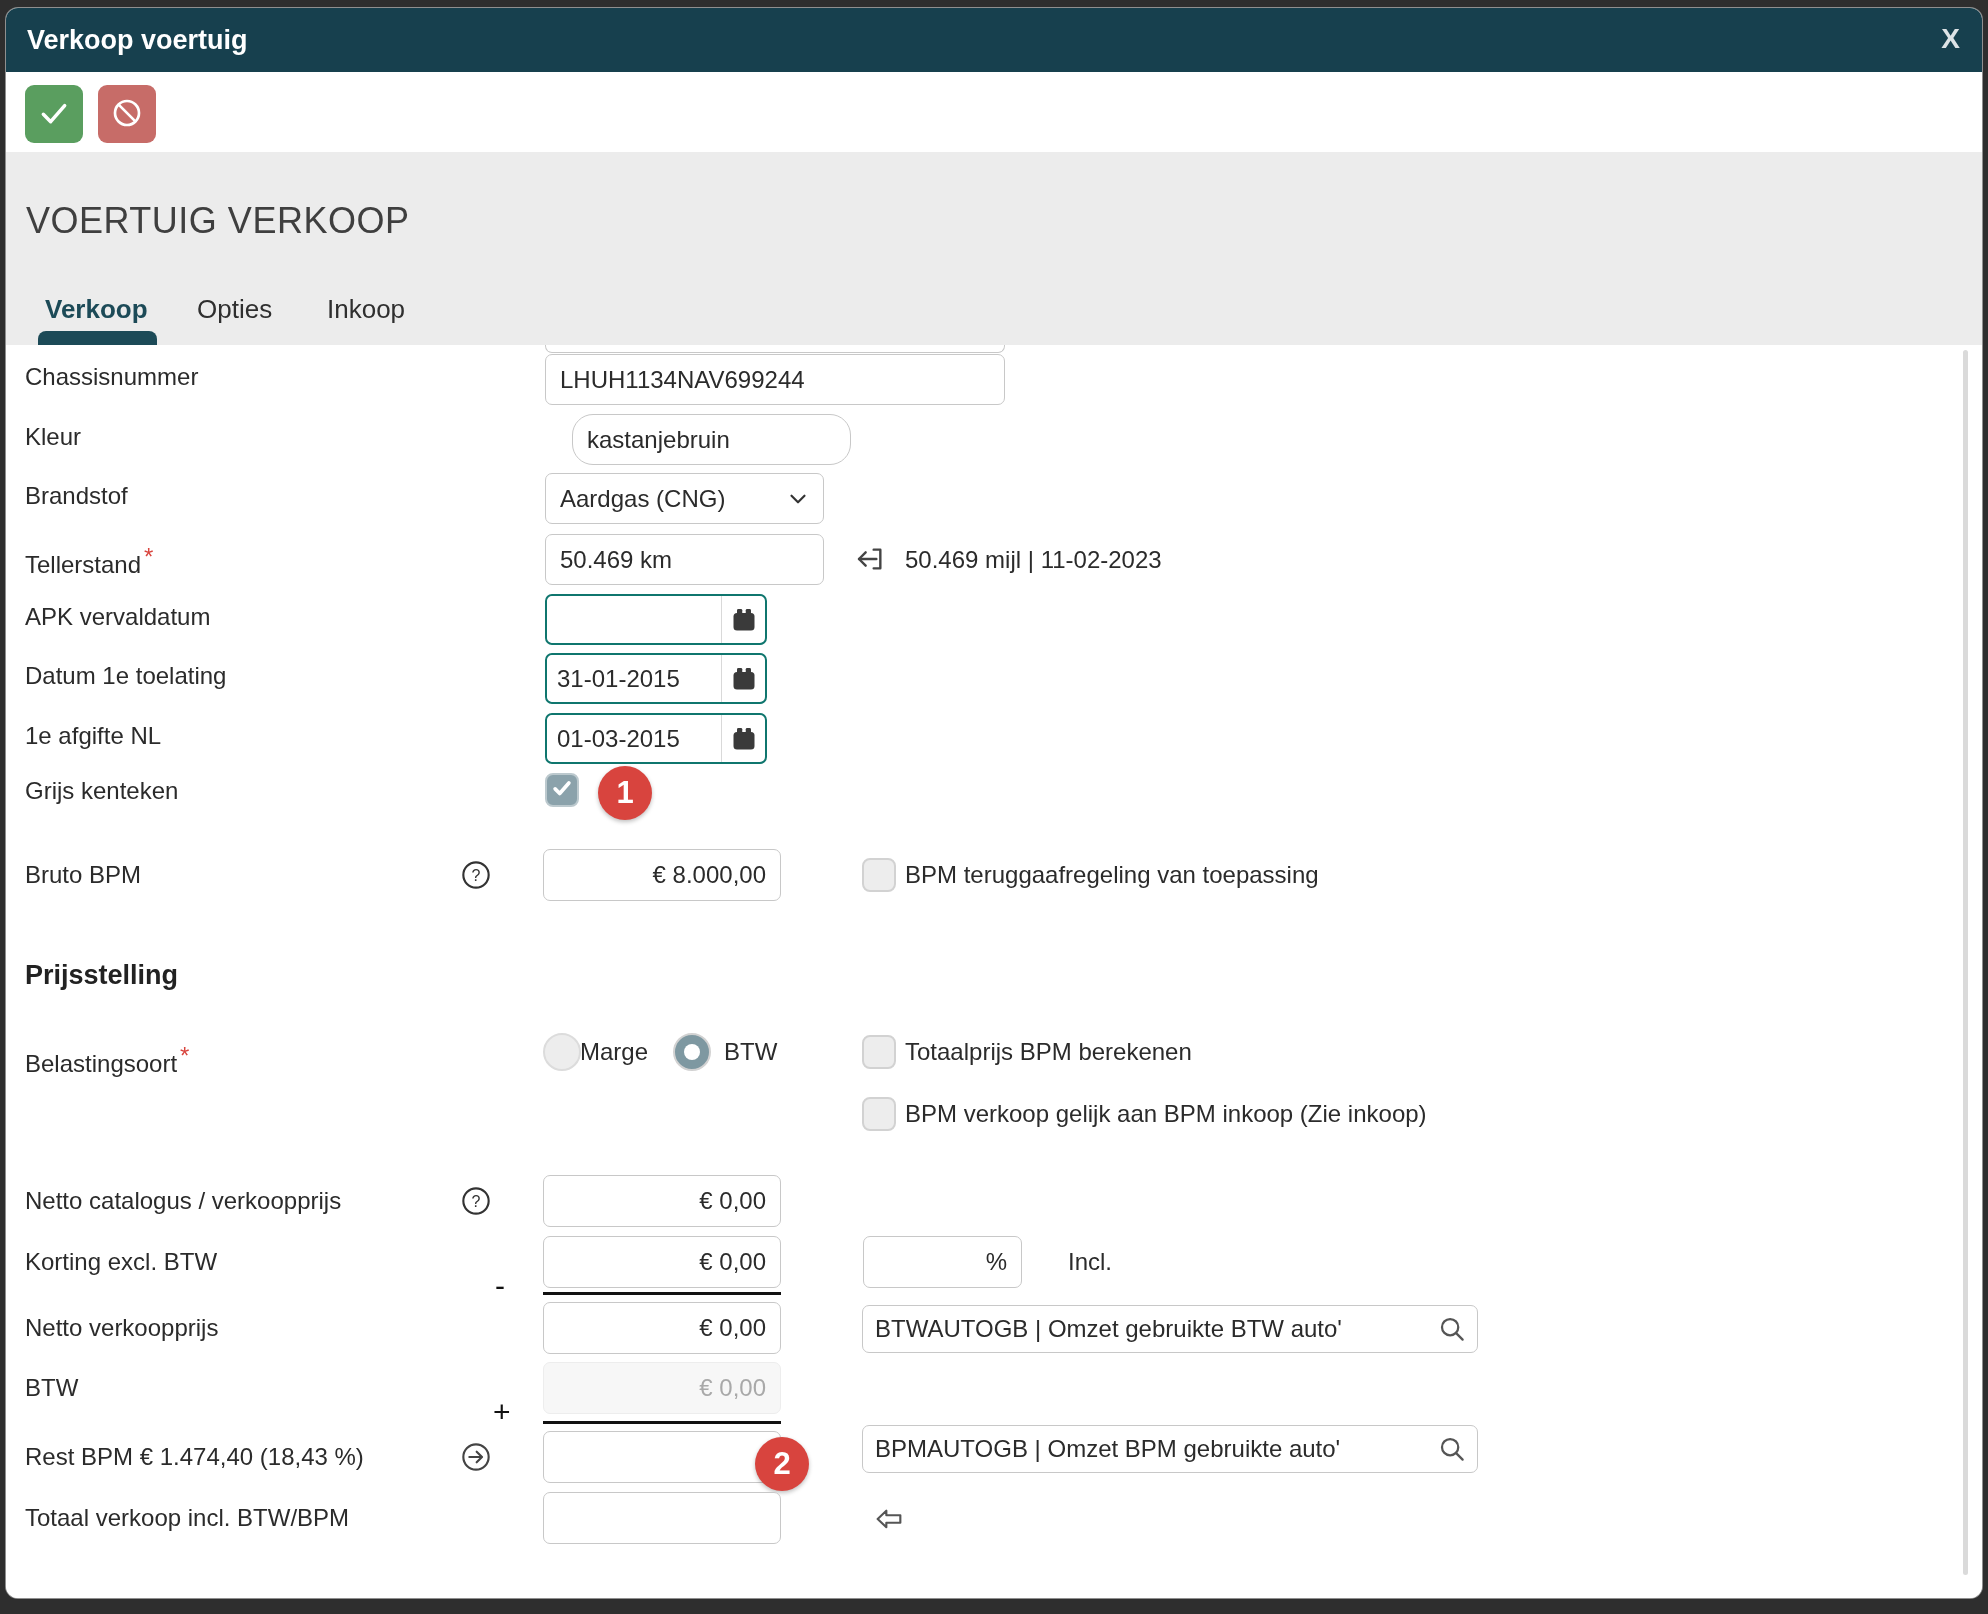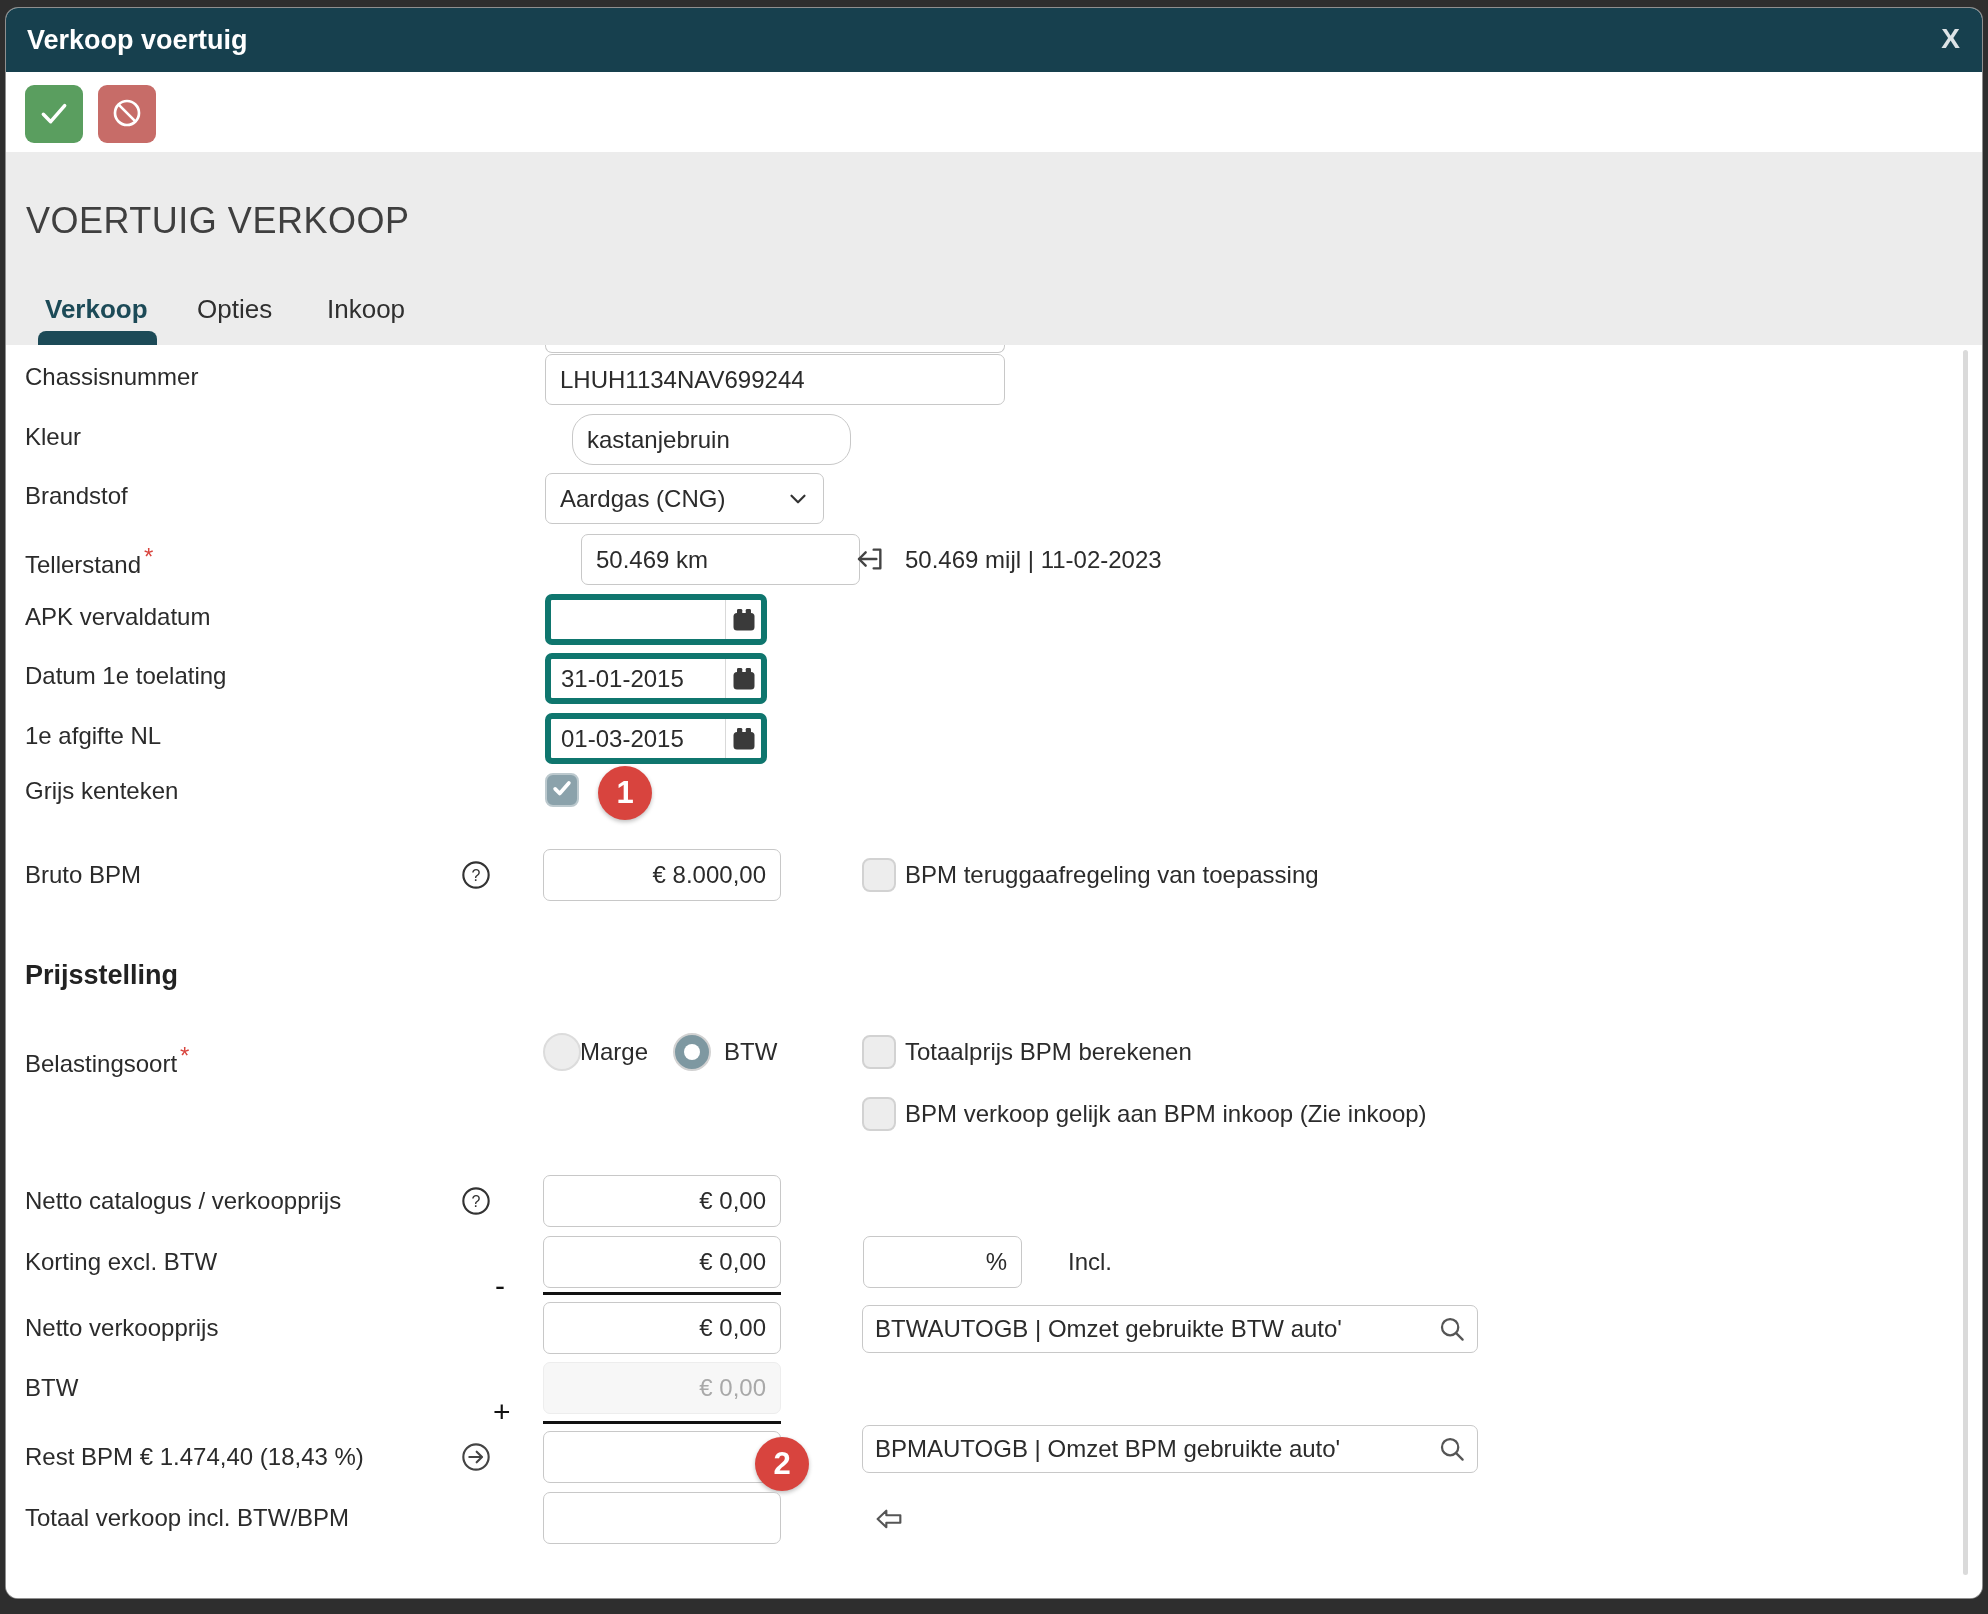--- a/index.html
+++ b/index.html
@@ -34,21 +34,21 @@
   input.money { text-align:right;padding-left:44px; }
   input.disabled { background:#f7f7f7; border-color:#ededed; color:#a9a9a9; }
 
   .sliver { position:absolute; left:539px; top:0; width:460px; height:8px; border:1px solid #c8c8c8; border-top:none; border-radius:0 0 7px 7px; background:#fff; }
 
   
   .select { position:absolute; left:539px; width:279px; height:51px; border:1px solid #c8c8c8; border-radius:7px; background:#fff; display:flex; align-items:center; padding:0 14px; font-size:24px; color:#2b2b2b; cursor:pointer; }
   .select svg { position:absolute; right:12px; }
 
   
-  .datewrap { position:absolute; left:539px; width:222px; height:51px; border:6px solid #0f766e; border-radius:7px; background:#fff; display:flex; cursor:pointer; }
+  .datewrap { position:absolute; left:539px; width:222px; height:51px; border:2px solid #0f766e; border-radius:7px; background:#fff; display:flex; cursor:pointer; }
   .datewrap input { border:none; width:174px; height:100%; border-radius:7px 0 0 7px; font-family:inherit; font-size:24px; color:#2b2b2b; padding:0 10px; outline:none; }
   .datewrap .calbtn { width:46px; border-left:1px solid #d9d9d9; display:flex; align-items:center; justify-content:center; }
 
   
   .checkbox { position:absolute; width:34px; height:34px; border-radius:8px; background:#ededed; border:2px solid #d2d2d2; cursor:pointer; display:flex; align-items:center; justify-content:center; }
   .checkbox.checked { background:#8ba2ab; border-color:#bcc9ce; }
   .radio { position:absolute; width:38px; height:38px; border-radius:50%; background:#ededed; border:2px solid #dcdcdc; cursor:pointer; }
   .radio.selected { background:#7e98a1; border-color:#d2d2d2; }
   .radio.selected::after { content:""; position:absolute; left:50%; top:50%; width:16px; height:16px; margin:-8px 0 0 -8px; border-radius:50%; background:#fff; }
 
@@ -113,21 +113,21 @@
 
     <div class="lbl" style="top:125px">Brandstof</div>
     <div class="select" style="top:128px">
       <span>Aardgas (CNG)</span>
       <svg width="26" height="26" viewBox="0 0 24 24" fill="none" stroke="#333" stroke-width="2" stroke-linecap="round" stroke-linejoin="round">
           <polyline points="6,9 12,15 18,9"></polyline>
         </svg>
     </div>
 
     <div class="lbl" style="top:186px"><span>Tellerstand</span><span class="req">*</span></div>
-    <input class="field" style="left: 539px; top: 189px; width: 279px; height: 51px; margin-left: 36px;" value="50.469 km">
+    <input class="field" style="left: 539px; top: 189px; width: 279px; height: 51px;" value="50.469 km">
     <span class="icircle" style="left:849px; top:198px;">
       <svg width="32" height="32" viewBox="0 0 24 24" fill="none" stroke="#444" stroke-width="1.8" stroke-linecap="round" stroke-linejoin="round">
           <path d="M14 5h5v14h-5"></path>
           <line x1="16" y1="12" x2="3" y2="12"></line>
           <polyline points="8,7 3,12 8,17"></polyline>
         </svg>
     </span>
     <span class="txt" style="left:899px; top:189px; line-height:51px;">50.469 mijl | 11-02-2023</span>
 
     <div class="lbl" style="top:246px">APK vervaldatum</div>

